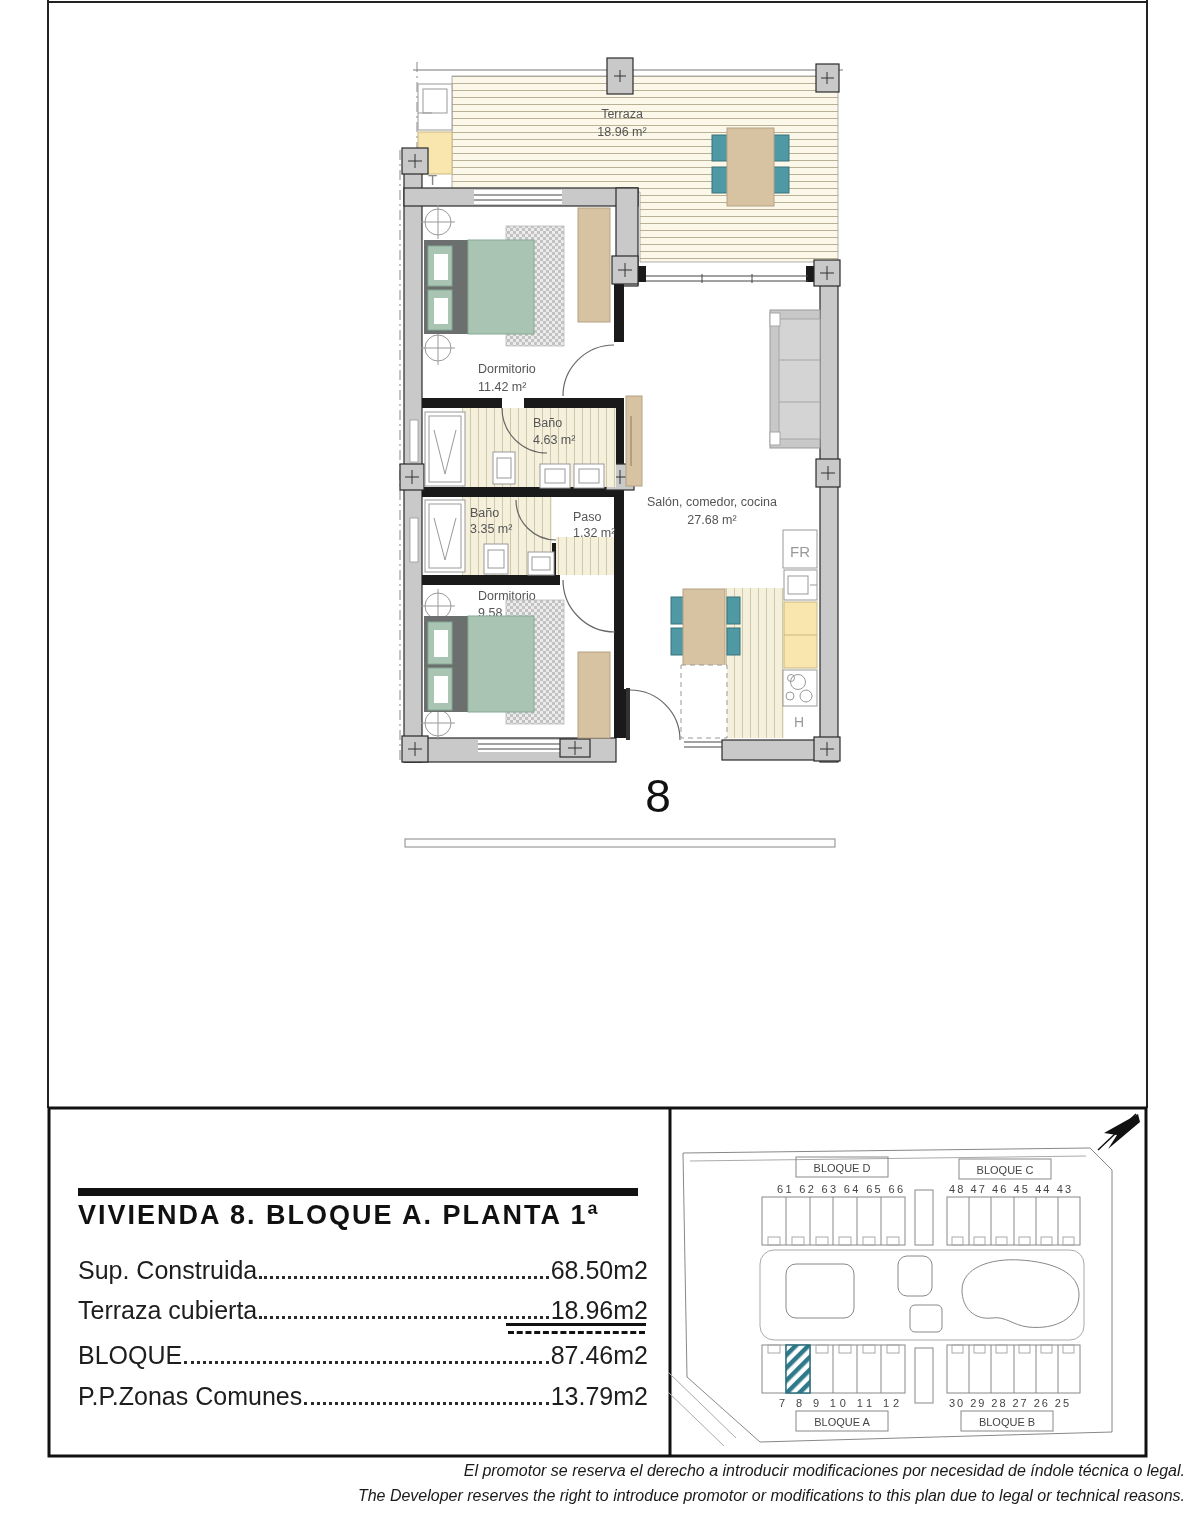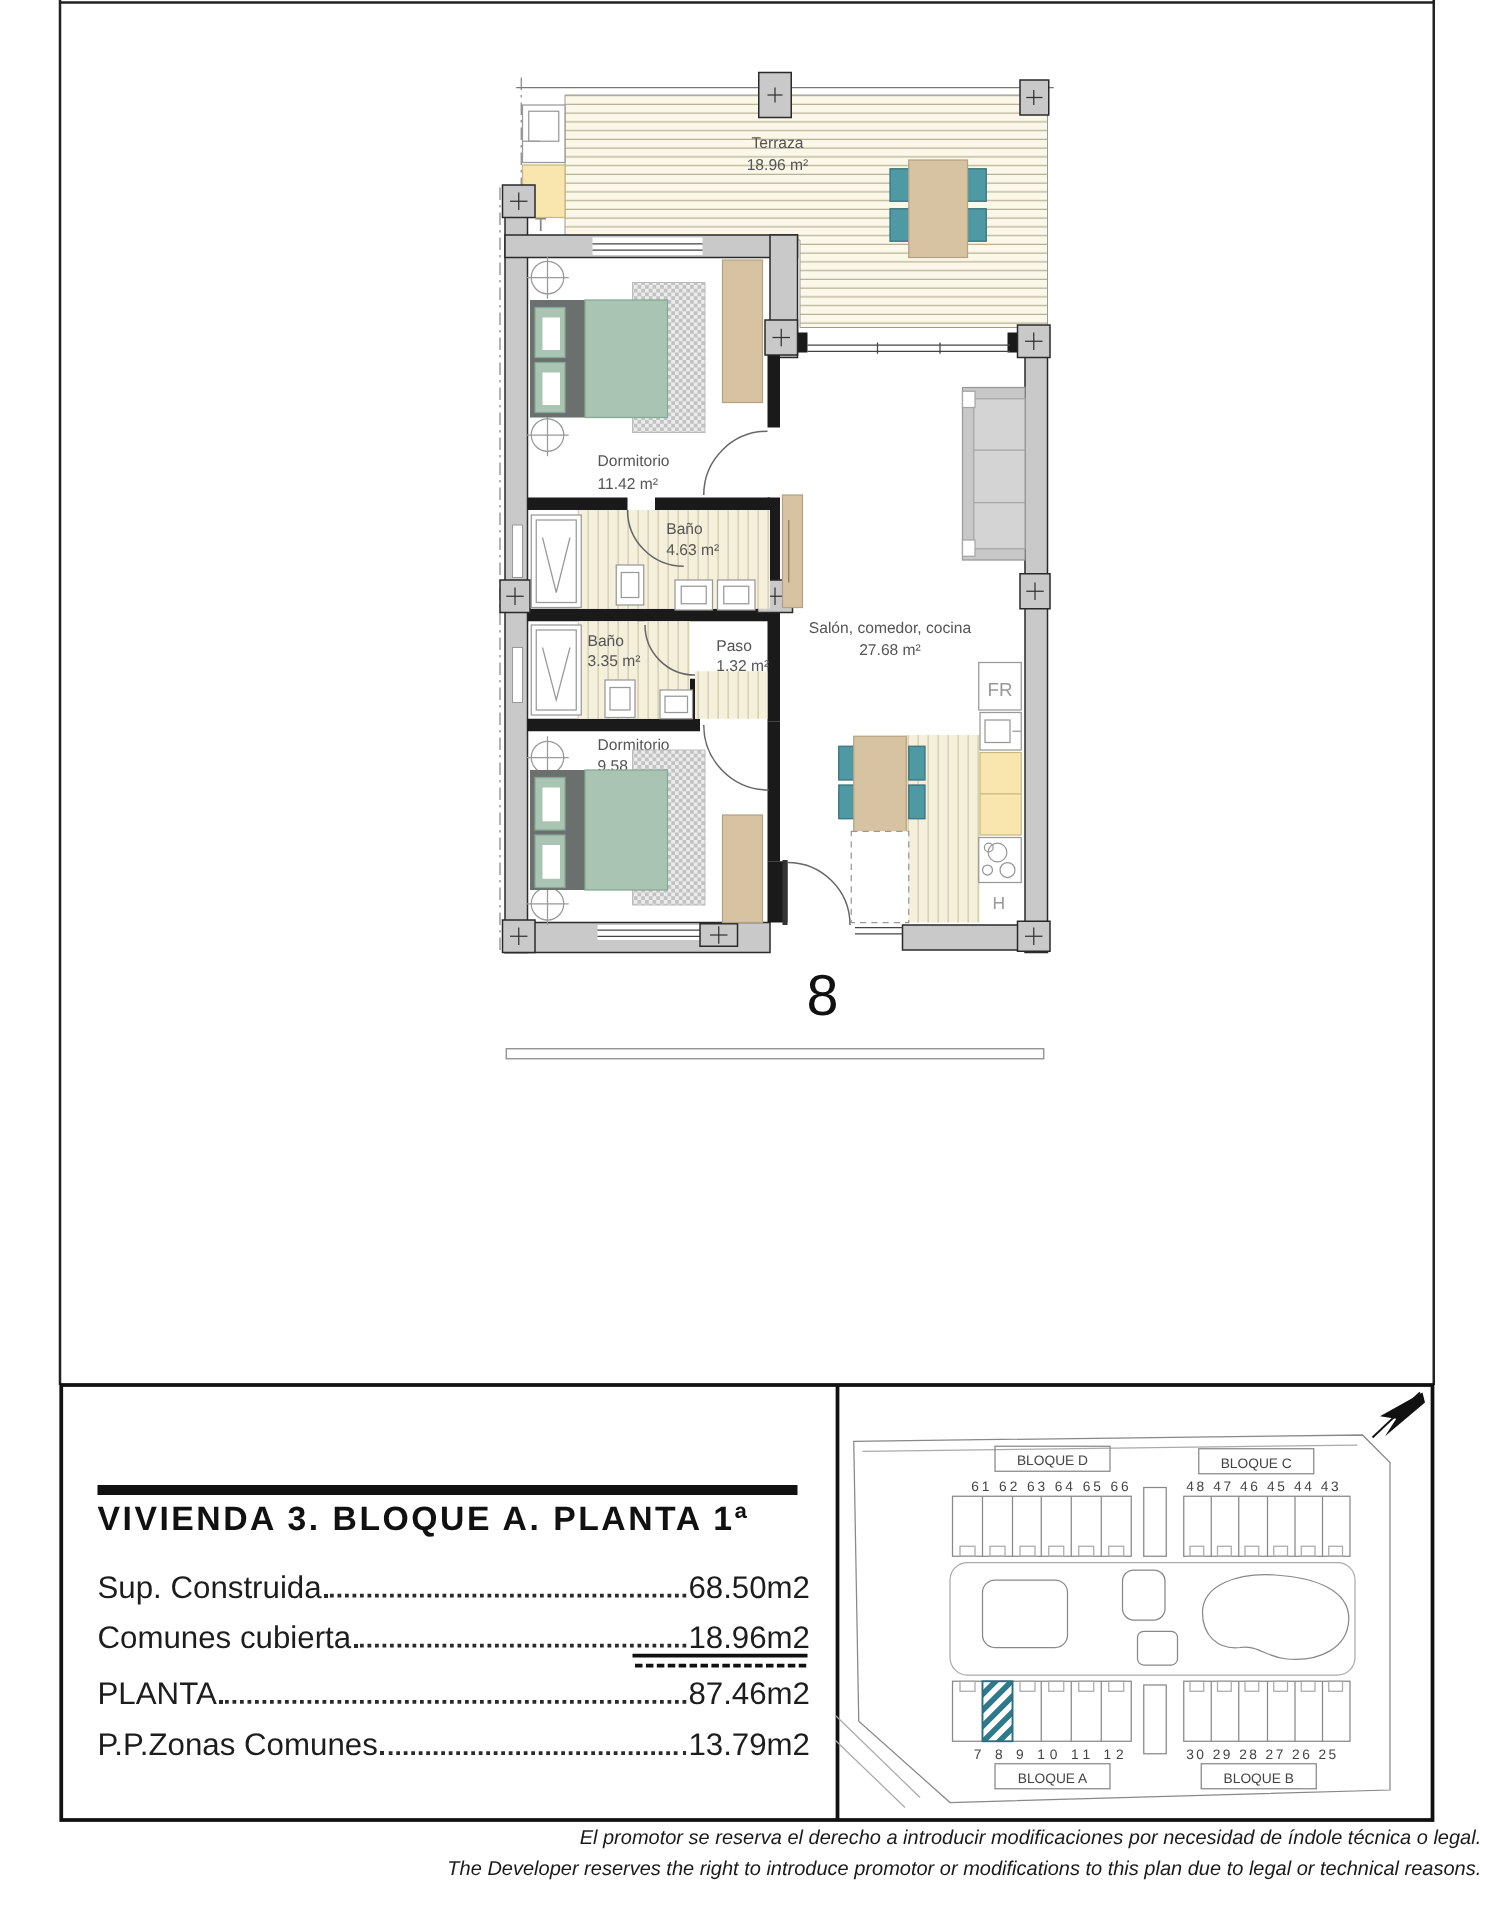--- a/index.html
+++ b/index.html
@@ -474,36 +474,36 @@
 
     <g>
       <line x1="1098" y1="1150" x2="1136" y2="1114" stroke="#111" stroke-width="1.5"></line>
       <path d="M 1138 1114 L 1104 1133 L 1117 1135 L 1108 1149 L 1140 1122 Z" fill="#111"></path>
     </g>
   </g>
 </svg>
 
 <div>
   <div class="spec-bar"></div>
-  <div class="spec-title">VIVIENDA 3. BLOQUE A. PLANTA 1ª</div>
+  <div class="spec-title">VIVIENDA 8. BLOQUE A. PLANTA 1ª</div>
 
   <div class="spec-row" style="top:1256px">
     <span>Sup. Construida</span>
     <span class="dots"></span>
     <span>68.50m2</span>
   </div>
   <div class="spec-row" style="top:1296px">
-    <span>Comunes cubierta</span>
+    <span>Terraza cubierta</span>
     <span class="dots"></span>
     <span>18.96m2</span>
   </div>
   <div class="sum-solid"></div>
   <div class="sum-dash"></div>
   <div class="spec-row" style="top:1341px">
-    <span>PLANTA</span>
+    <span>BLOQUE</span>
     <span class="dots"></span>
     <span>87.46m2</span>
   </div>
   <div class="spec-row" style="top:1382px">
     <span>P.P.Zonas Comunes</span>
     <span class="dots"></span>
     <span>13.79m2</span>
   </div>
 </div>
 

